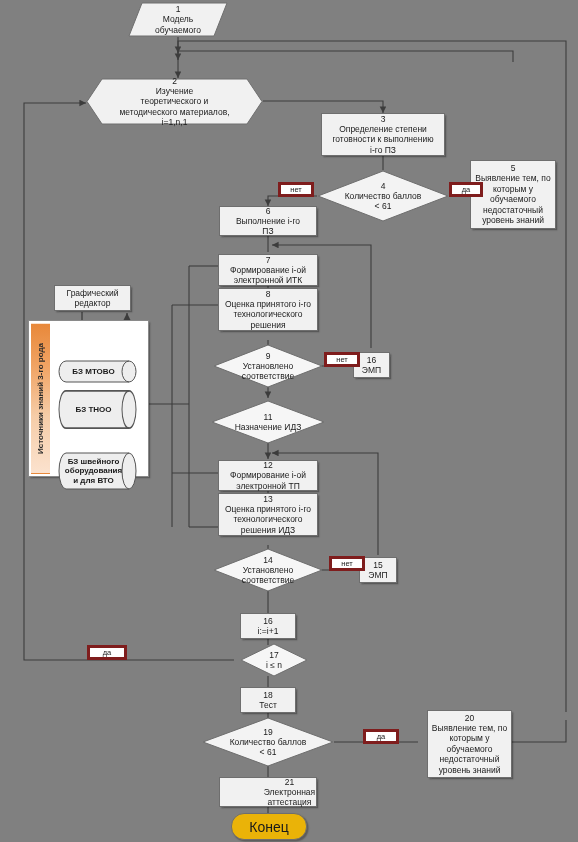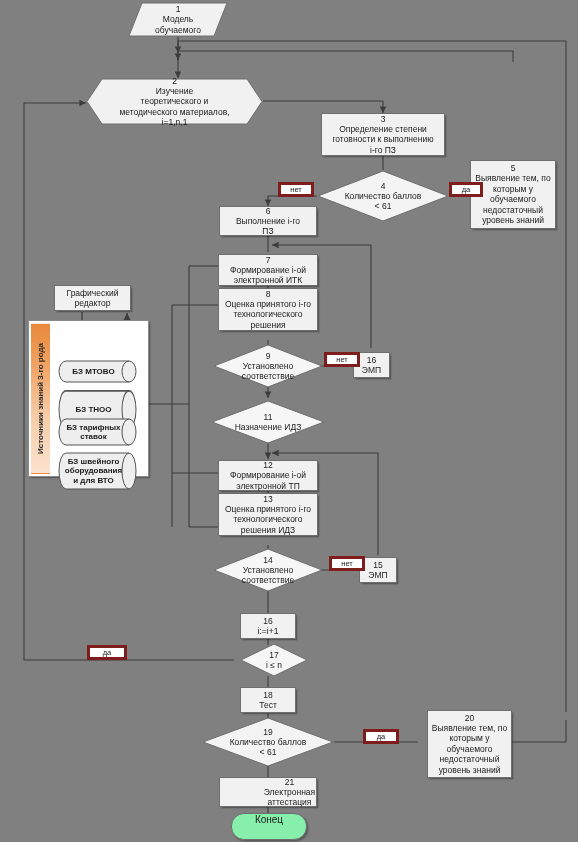--- a/index.html
+++ b/index.html
@@ -48,23 +48,23 @@
   
   .dmwrap{position:absolute;z-index:3;}
   .dmwrap .dm{position:absolute;left:0;top:0;width:100%;height:100%;}
   .dmwrap .txt{
     position:absolute;left:0;top:0;width:100%;height:100%;
     display:flex;flex-direction:column;align-items:center;justify-content:center;
     text-align:center;font-size:8.5px;line-height:10px;color:#1a1a1a;
   }
   
   .term{
-    position:absolute;z-index:3;background:#86efac;border:1px solid #6e6e6e;
-    border-radius:13px;display:flex;align-items:flex-start;justify-content:center;
-    font-size:10px;color:#1a1a1a;
+    position:absolute;z-index:3;background:#eab308;border:1px solid #6e6e6e;
+    border-radius:13px;display:flex;align-items:center;justify-content:center;
+    font-size:14px;color:#1a1a1a;
     box-shadow:1.5px 1.5px 1.5px rgba(0,0,0,.30);
   }
   
   .cyl{position:absolute;z-index:5;margin-top:20px;}
   .cyl .cs{position:absolute;left:0;top:0;width:100%;height:100%;}
   .cyl .txt{
     position:absolute;left:0;top:0;width:100%;height:100%;
     display:flex;flex-direction:column;align-items:center;justify-content:center;
     text-align:center;font-size:8px;line-height:9.5px;color:#1a1a1a;
     padding-right:11px;box-sizing:border-box;font-weight:bold;
@@ -191,27 +191,20 @@
     </svg>
     <div class="txt">БЗ МТОВО</div>
   </div>
   <div class="cyl" style="left:58px;top:369px;width:82px;height:41px;">
     <svg class="cs" viewBox="0 0 82 23" preserveAspectRatio="none">
       <path d="M8,1 H71 a7,10.5 0 0 1 0,21 H8 a7,10.5 0 0 1 0,-21 z" fill="#eeeeee" stroke="#555" stroke-width="1"></path>
       <path d="M71,1 a7,10.5 0 0 0 0,21" fill="none" stroke="#555" stroke-width="1"></path>
     </svg>
     <div class="txt">БЗ ТНОО</div>
   </div>
-  <div class="cyl" style="left:58px;top:398px;width:82px;height:28px;">
-    <svg class="cs" viewBox="0 0 82 28" preserveAspectRatio="none">
-      <path d="M8,1 H71 a7,13 0 0 1 0,26 H8 a7,13 0 0 1 0,-26 z" fill="#eeeeee" stroke="#555" stroke-width="1"></path>
-      <path d="M71,1 a7,13 0 0 0 0,26" fill="none" stroke="#555" stroke-width="1"></path>
-    </svg>
-    <div class="txt">БЗ тарифных<br>ставок</div>
-  </div>
   <div class="cyl" style="left:58px;top:432px;width:82px;height:38px;">
     <svg class="cs" viewBox="0 0 82 38" preserveAspectRatio="none">
       <path d="M8,1 H71 a7,18 0 0 1 0,36 H8 a7,18 0 0 1 0,-36 z" fill="#eeeeee" stroke="#555" stroke-width="1"></path>
       <path d="M71,1 a7,18 0 0 0 0,36" fill="none" stroke="#555" stroke-width="1"></path>
     </svg>
     <div class="txt">БЗ швейного<br>оборудования<br>и для ВТО</div>
   </div>
 
   <div class="parwrap" style="left:128px;top:2px;width:100px;height:35px;">
     <svg class="pg" viewBox="0 0 100 35" preserveAspectRatio="none">

